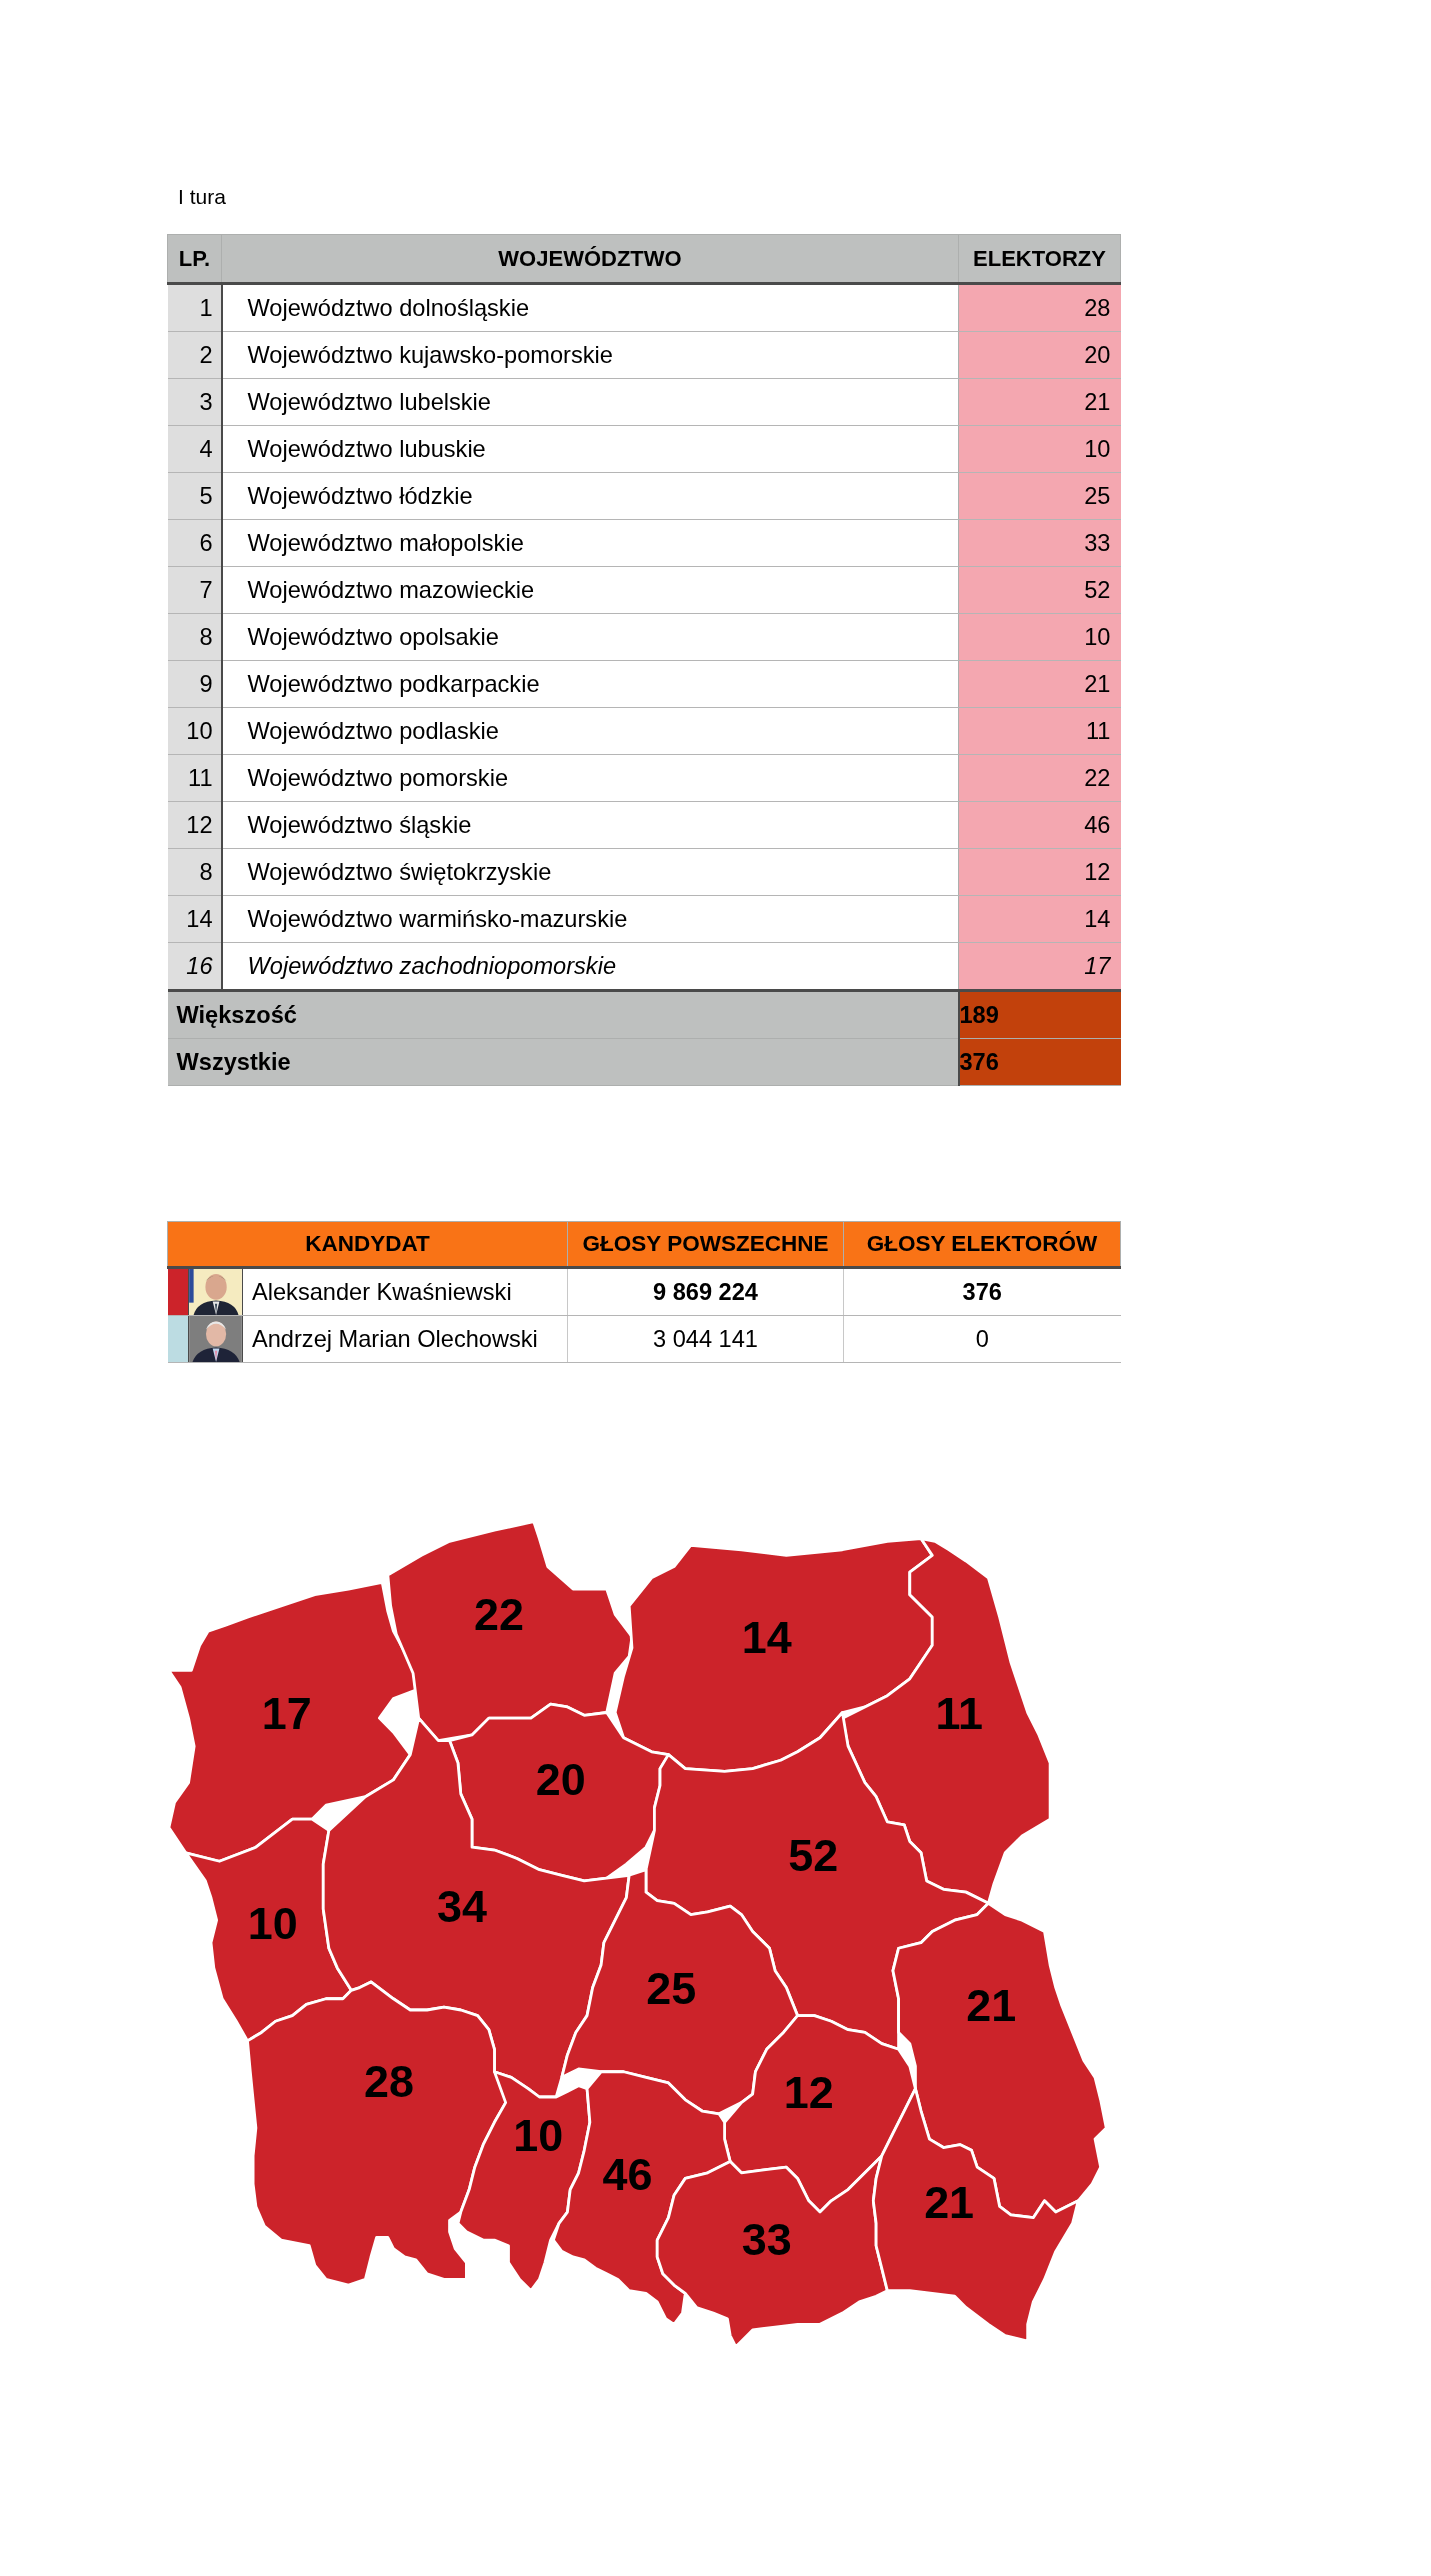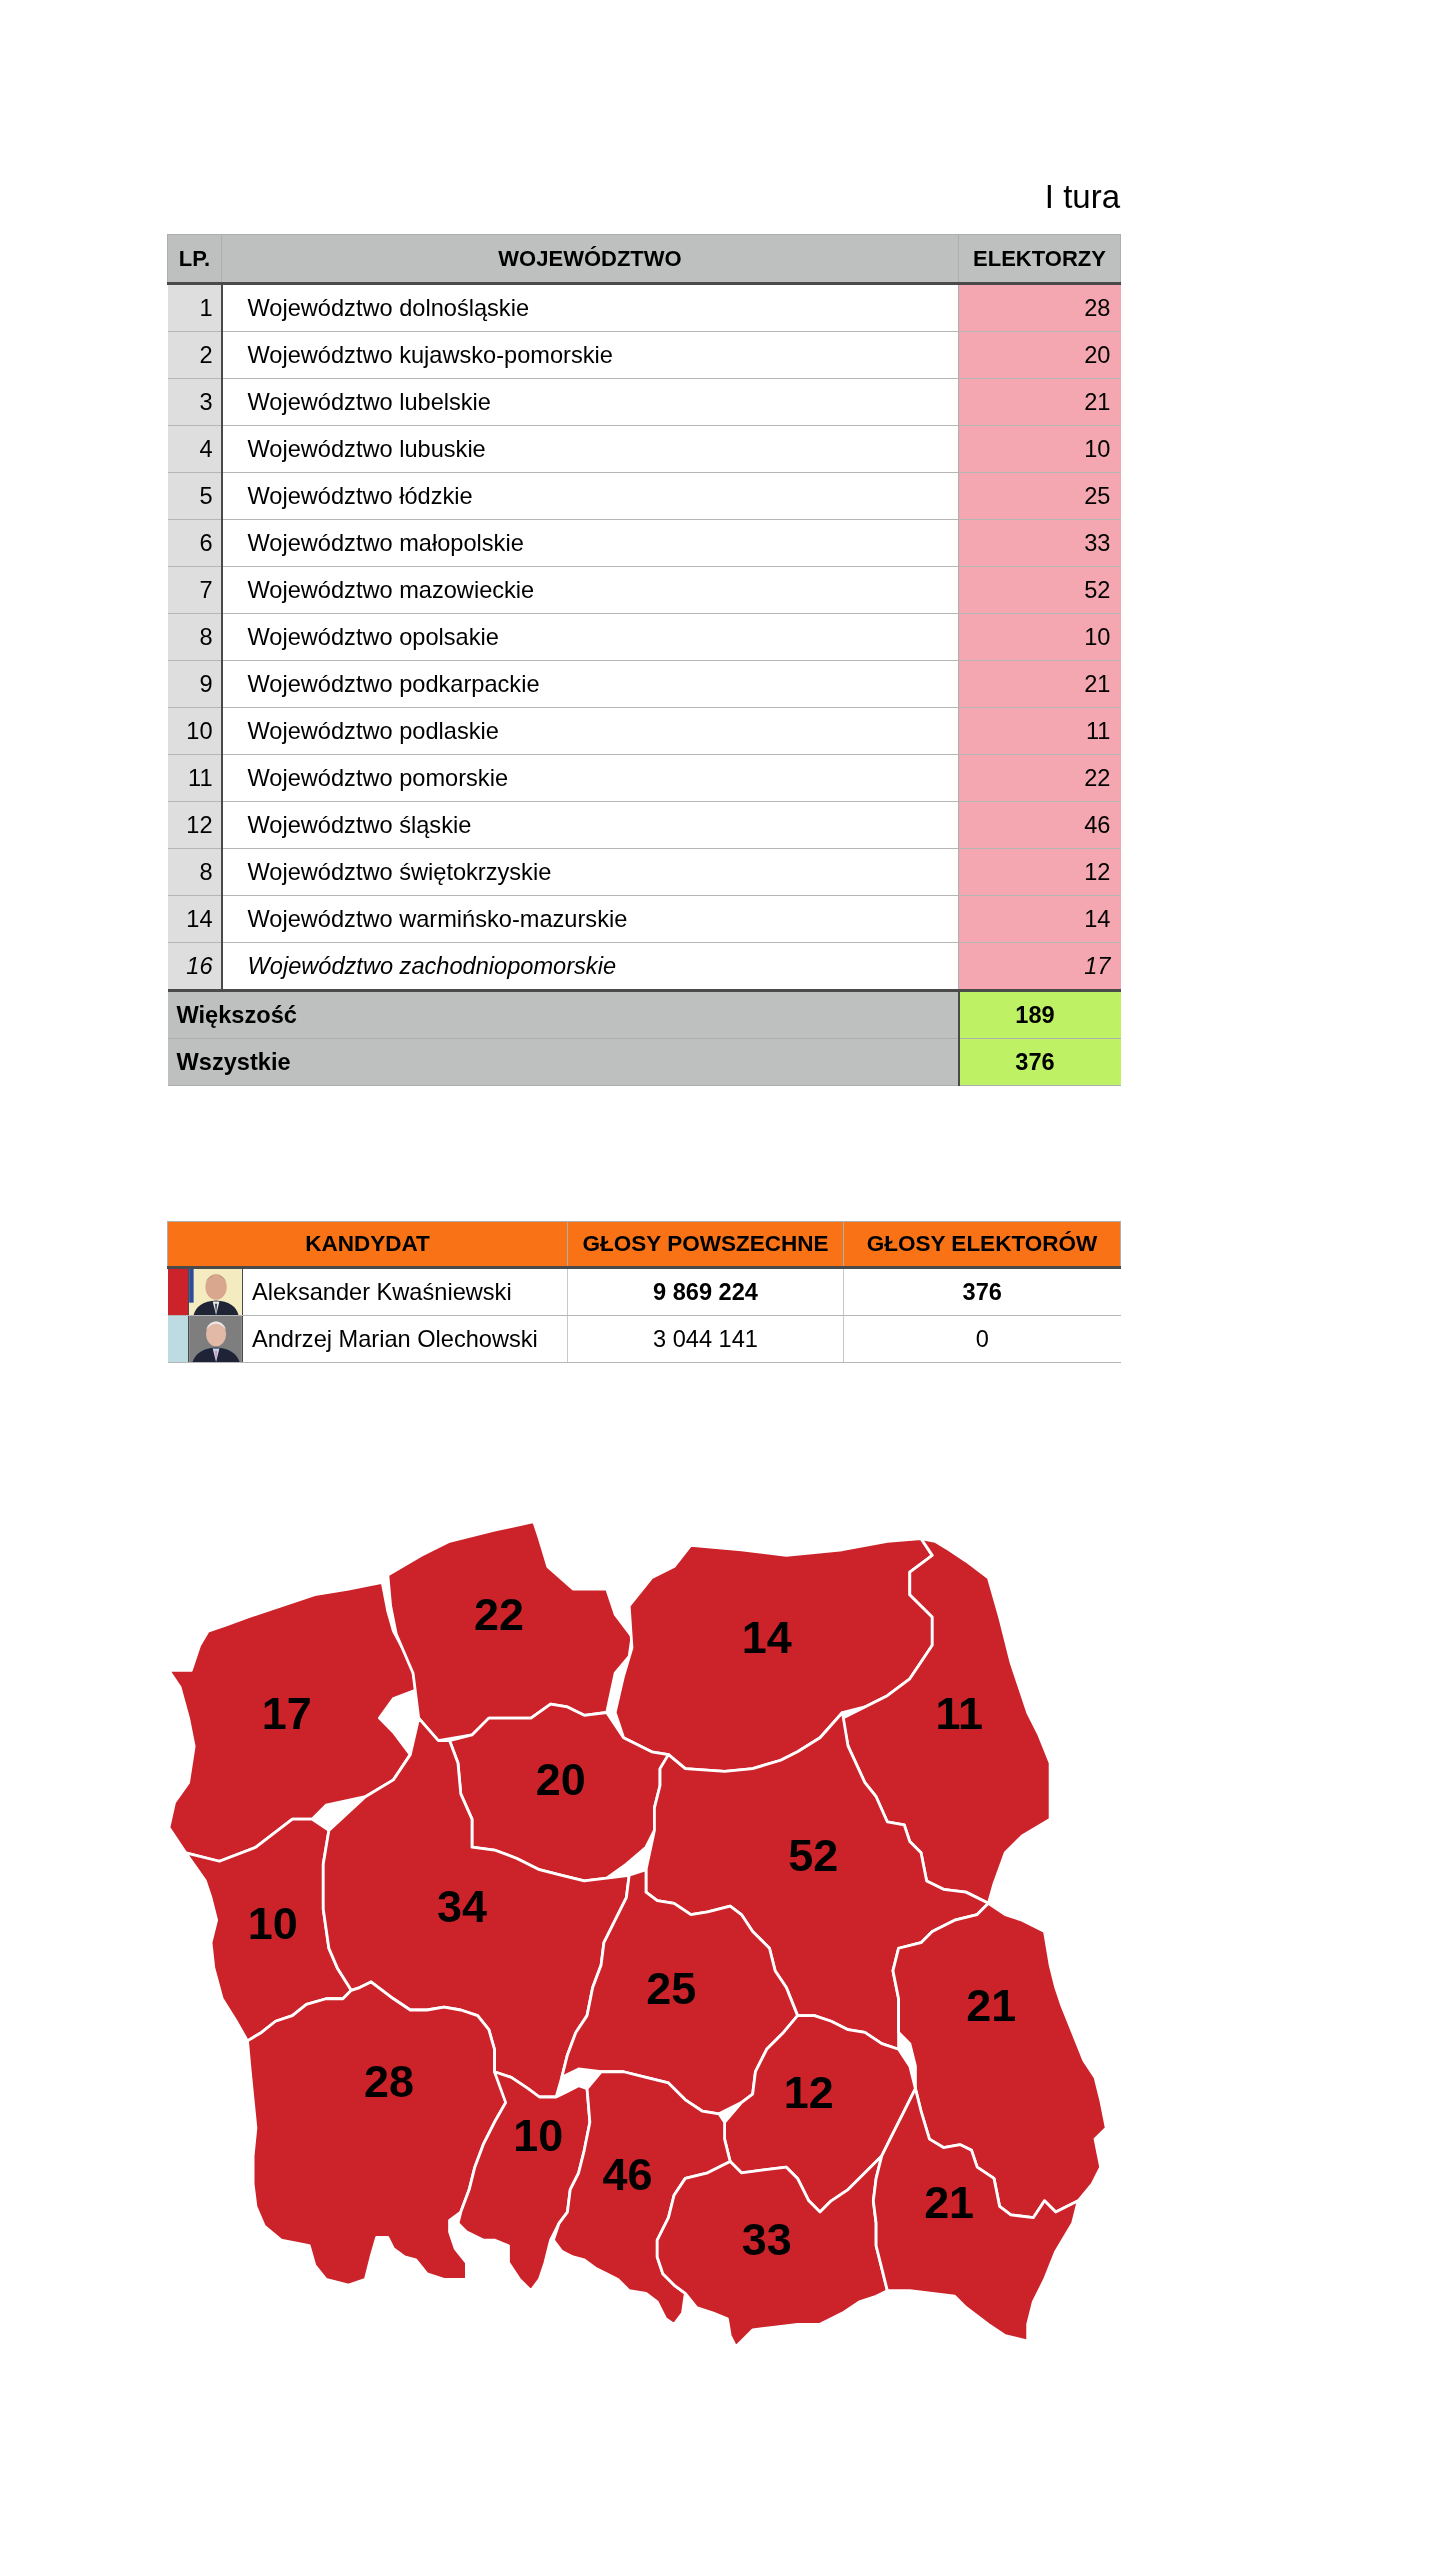--- a/index.html
+++ b/index.html
@@ -1,31 +1,31 @@
 <!DOCTYPE html>
 <html style="font-size:9px"><head>
 <meta charset="utf-8">
 <style>
   html, body { margin: 0; padding: 0; background: #ffffff; }
   body { width: 1432px; height: 2576px; position: relative; overflow: hidden;
          font-family: "Liberation Sans", "DejaVu Sans", sans-serif; color: #000; }
-  .title { position: absolute; left: 167px; width: 953px; top: 180px; text-align: right;
-           font-size: 33px; line-height: 34px; }
+  .title { position: absolute; left: 178px; width: 953px; top: 180px; text-align: left;
+           font-size: 21px; line-height: 34px; }
   table { border-collapse: collapse; position: absolute; table-layout: fixed; }
   td, th { padding: 0; font-size: 23.6px; }
   #results { left: 167px; top: 234px; width: 953px; }
   #results th { background: #BEC0BF; height: 47px; font-weight: bold; border: 1.1px solid #ADAFAE;
                 border-bottom: 3.4px solid #4A4A4A; font-size: 22px; }
   #results td { height: 46px; border-bottom: 1.1px solid #B5B5B5; }
   #results td.lp { background: #DEDEDE; text-align: right; padding-right: 7.9px; border-right: 2.2px solid #4A4A4A; box-sizing: border-box; }
   #results td.name { background: #fff; padding-left: 25px; }
   #results td.el { background: #F4A7B0; text-align: right; padding-right: 10px; border-left: 1.1px solid #ADAFAE; box-sizing: border-box; }
   #results tr.last td { border-bottom: 3.4px solid #4A4A4A; font-style: italic; }
   #results td.sumlabel { background: #BEC0BF; font-weight: bold; padding-left: 9px; border-right: 2.2px solid #4A4A4A; }
-  #results td.sumval { background: #bef264; font-weight: bold; text-align: center; padding-right: 10px; }
+  #results td.sumval { background: #c2410c; font-weight: bold; text-align: left; padding-right: 10px; }
   #results tr.sum td { height: 46px; border-bottom: 1.1px solid #ADAFAE; }
 
   #cands { left: 167px; top: 1221px; width: 953px; }
   #cands th { background: #f97316; height: 44px; font-weight: bold; border: 1.1px solid #ADAFAE;
               border-bottom: 3.4px solid #4A4A4A; font-size: 22.5px; }
   #cands td { height: 46px; border-bottom: 1.1px solid #B5B5B5; border-left: 1.1px solid #C8C8C8; }
   #cands td.strip { border-left: none; }
   #cands td.photo { border-left: 1.7px solid #4A4A4A; border-right: 1.7px solid #4A4A4A; padding: 0; }
   #cands td.cname { padding-left: 9px; }
   #cands td.num { text-align: center; }

